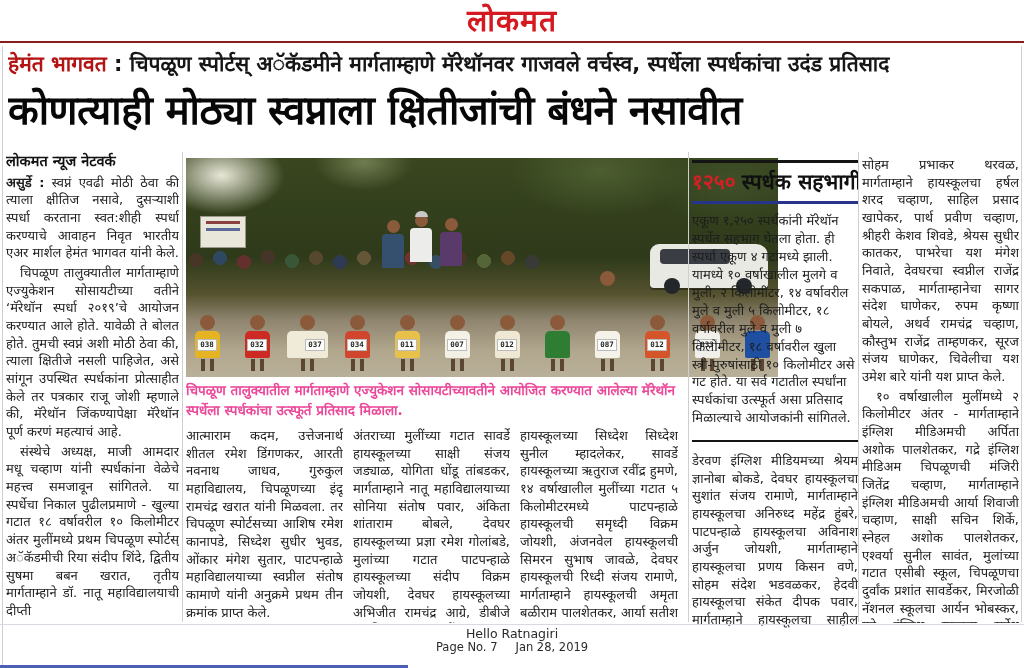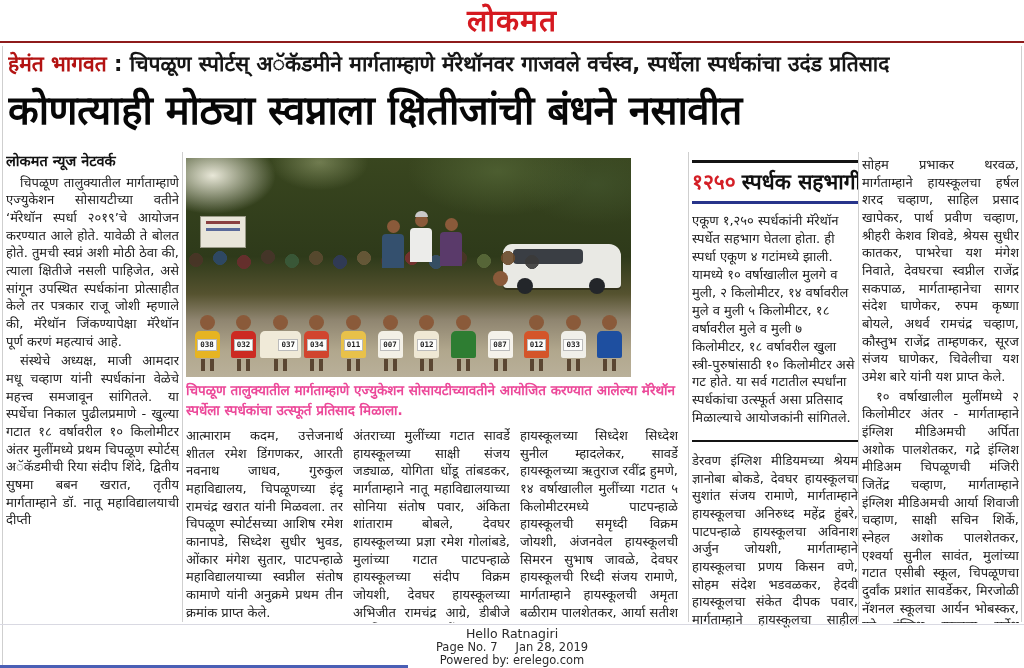--- a/index.html
+++ b/index.html
@@ -43,21 +43,21 @@
   .infobox-toprule{height:3px;background:#141414;margin-bottom:5px;}
   .infobox-title{font-size:21px;font-weight:800;color:#101010;line-height:28px;white-space:nowrap;overflow:hidden;}
   .infobox-number{color:#d41f26;margin-right:6px;}
   .infobox-bluerule{height:3px;background:#27348b;margin:5px 0 8px 0;}
   .infobox-body{font-size:13px;line-height:1.38;text-align:left;color:#1d1d1d;height:222px;overflow:hidden;}
   .infobox-bottomrule{height:2px;background:#141414;margin:6px 0 10px 0;}
   .col5text{font-size:13px;line-height:1.36;text-align:justify;height:200px;overflow:hidden;}
 
   
   .photo{
-    top:158px;left:186px;width:445px;height:219px;overflow:hidden;
+    top:158px;left:186px;width:592px;height:219px;overflow:hidden;
     background:
       radial-gradient(ellipse 90px 55px at 6% 8%, rgba(242,240,226,0.95), rgba(242,240,226,0) 70%),
       radial-gradient(ellipse 70px 40px at 30% 2%, rgba(180,190,140,0.45), rgba(180,190,140,0) 70%),
       radial-gradient(ellipse 120px 60px at 70% 6%, rgba(90,110,60,0.6), rgba(90,110,60,0) 75%),
       radial-gradient(ellipse 100px 55px at 92% 12%, rgba(70,90,50,0.55), rgba(70,90,50,0) 75%),
       linear-gradient(180deg,#39461f 0%,#2e3a1a 45%,#55522f 62%,#8f8570 74%,#b1a78d 88%,#b9b09a 100%);
   }
   .photo-banner{position:absolute;left:14px;top:58px;width:44px;height:30px;background:#e9e6da;border:1px solid #9a9a88;}
   .photo-banner i{display:block;height:3px;margin:4px 5px 0 5px;background:#8a4040;}
   .photo-banner i + i{background:#5a6a9a;}
@@ -126,20 +126,21 @@
 <div class="abs masthead-rule"></div>
 
 <div class="abs kicker">
   <span class="kicker-author">हेमंत भागवत</span><span> : </span><span>चिपळूण स्पोर्टस् अॅकॅडमीने मार्गताम्हाणे मॅरेथॉनवर गाजवले वर्चस्व, स्पर्धेला स्पर्धकांचा उदंड प्रतिसाद</span>
 </div>
 
 <div class="abs headline">कोणत्याही मोठ्या स्वप्नाला क्षितीजांची बंधने नसावीत</div>
 
 <div class="abs col col1">
   <p class="byline">लोकमत न्यूज नेटवर्क</p>
+  <p><span class="lead-word">असुर्डे :</span> <span>स्वप्नं एवढी मोठी ठेवा की त्याला क्षीतिज नसावे, दुसऱ्याशी स्पर्धा करताना स्वत:शीही स्पर्धा करण्याचे आवाहन निवृत भारतीय एअर मार्शल हेमंत भागवत यांनी केले.</span></p>
   <p class="indent">चिपळूण तालुक्यातील मार्गताम्हाणे एज्युकेशन सोसायटीच्या वतीने ‘मॅरेथॉन स्पर्धा २०१९’चे आयोजन करण्यात आले होते. यावेळी ते बोलत होते. तुमची स्वप्नं अशी मोठी ठेवा की, त्याला क्षितीजे नसली पाहिजेत, असे सांगून उपस्थित स्पर्धकांना प्रोत्साहीत केले तर पत्रकार राजू जोशी म्हणाले की, मॅरेथॉन जिंकण्यापेक्षा मॅरेथॉन पूर्ण करणं महत्याचं आहे.</p>
   <p class="indent">संस्थेचे अध्यक्ष, माजी आमदार मधू चव्हाण यांनी स्पर्धकांना वेळेचे महत्त्व समजावून सांगितले. या स्पर्धेचा निकाल पुढीलप्रमाणे - खुल्या गटात १८ वर्षावरील १० किलोमीटर अंतर मुलींमध्ये प्रथम चिपळूण स्पोर्टस् अॅकॅडमीची रिया संदीप शिंदे, द्वितीय सुषमा बबन खरात, तृतीय मार्गताम्हाने डॉ. नातू महाविद्यालयाची दीप्ती</p>
 </div>
 
 <div class="abs photo">
   <div class="photo-banner">
       <i></i>
       <i></i>
     </div>
   <div class="photo-car">
@@ -322,15 +323,14 @@
 <div class="abs vline v-c4"></div>
 <div class="abs vline v-c5"></div>
 <div class="abs vline v-right"></div>
 <div class="abs hline-footer"></div>
 
 <div class="abs footer">
   <div class="footer-title">Hello Ratnagiri</div>
   <div class="footer-meta">
     <span>Page No. 7</span><span class="sep"></span><span>Jan 28, 2019</span>
   </div>
-  <div class="footer-powered">Powered by: erelego.com</div>
 </div>
 <div class="abs footer-bluebar"></div>
 
 </body></html>

